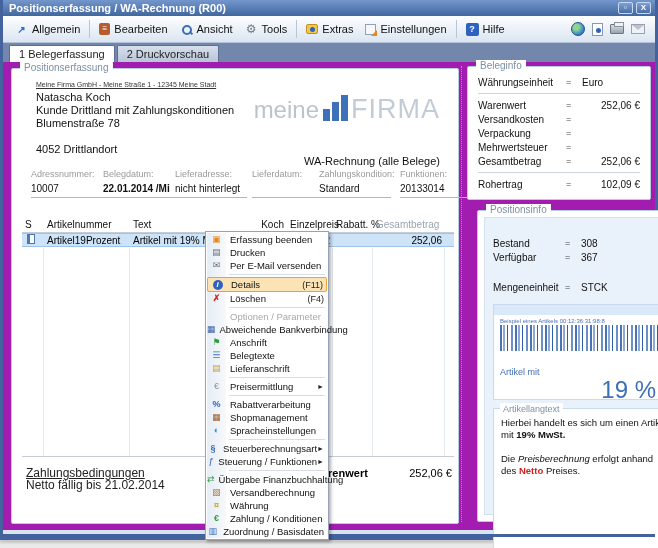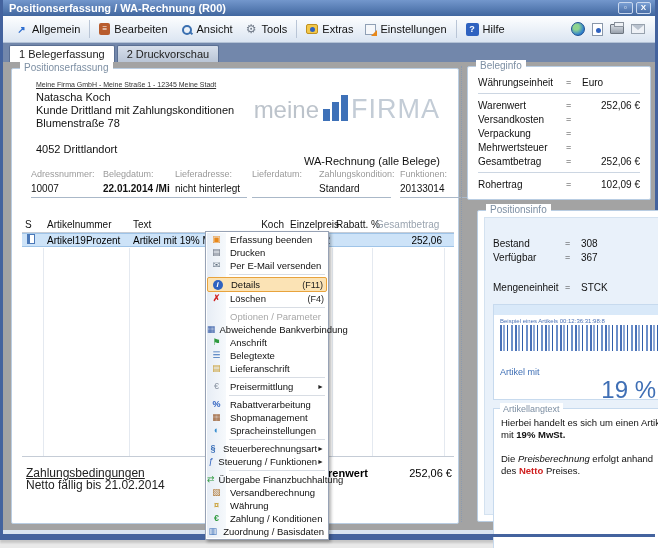--- a/index.html
+++ b/index.html
@@ -28,21 +28,21 @@
   .ic-docinfo { width:11px; height:13px; background:#fff; border:1px solid #8a98aa; position:relative; } .ic-docinfo::after { content:""; position:absolute; left:3px; top:4px; width:5px; height:5px; background:#2f62c0; border-radius:50%; }
   .ic-printer { width:14px; height:10px; background:linear-gradient(#d8dde4,#9aa2ad); border:1px solid #6e7680; border-radius:1px; position:relative; } .ic-printer::before { content:""; position:absolute; left:3px; top:-3px; width:8px; height:3px; background:#eef1f5; border:1px solid #8a929c; }
   .ic-mail { width:14px; height:10px; background:#eef1f6; border:1px solid #98a2ae; position:relative; } .ic-mail::after { content:""; position:absolute; left:0; top:0; border-left:6px solid transparent; border-right:6px solid transparent; border-top:5px solid #b9c2ce; }
 
   
   .tabstrip { height:19px; background:#7287ab; display:flex; align-items:flex-end; padding-left:6px; gap:2px; }
   .tab { font-size:11px; padding:2px 9px 2px 9px; border:1px solid #5a6f93; border-bottom:0; border-radius:2px 2px 0 0; background:linear-gradient(#d7dfeb,#b9c5d6); color:#222; height:17px; }
   .tab.active { background:#fff; font-weight:normal; }
 
   
-  .content { position:relative; height:468px; background:#a3a3a3; }
+  .content { position:relative; height:468px; background:#a21caf; }
   .groupbox { position:absolute; background:#fff; border:1px solid #b9cde2; border-radius:2px; }
   .gb-label { position:absolute; top:-7px; left:8px; background:#fff; padding:0 4px; font-size:10px; color:#7d8fa3; }
 
   .panel-left { left:8px; top:6px; width:448px; height:456px; }
 
   .sender { position:absolute; left:24px; top:12px; font-size:7px; color:#333; text-decoration:underline; }
   .addr { position:absolute; left:24px; top:22px; font-size:11px; color:#111; line-height:13px; }
   .addr .city { margin-top:13px; }
   .logo { position:absolute; right:18px; top:26px; display:flex; align-items:flex-end; }
   .logo .w1 { color:#bcc3cb; font-size:24px; line-height:24px; letter-spacing:0; }

